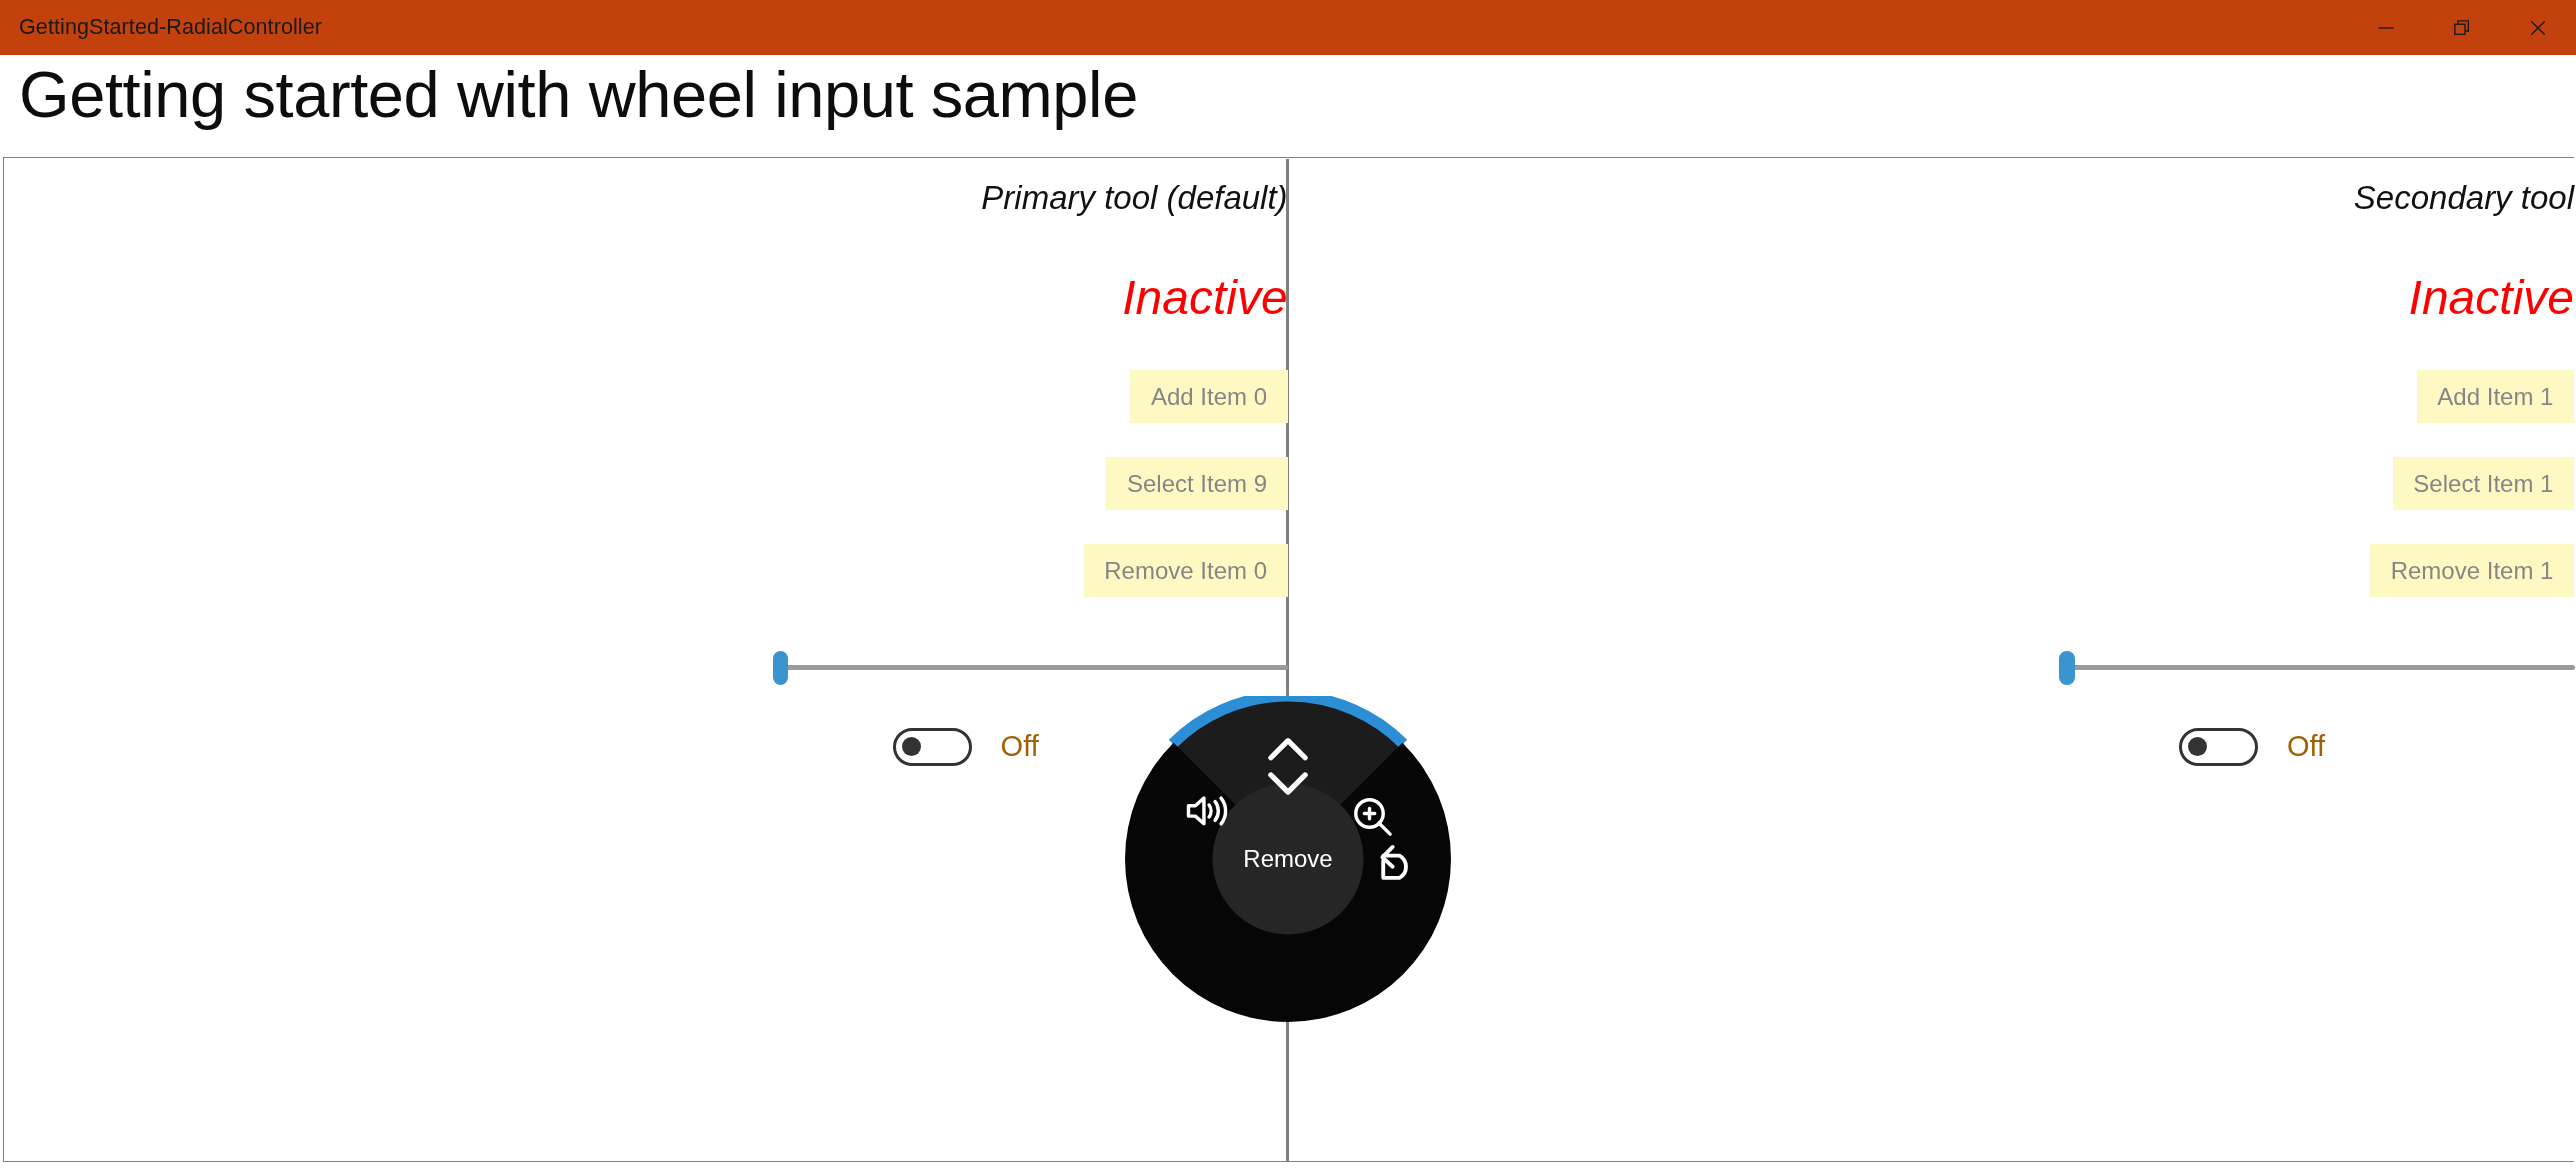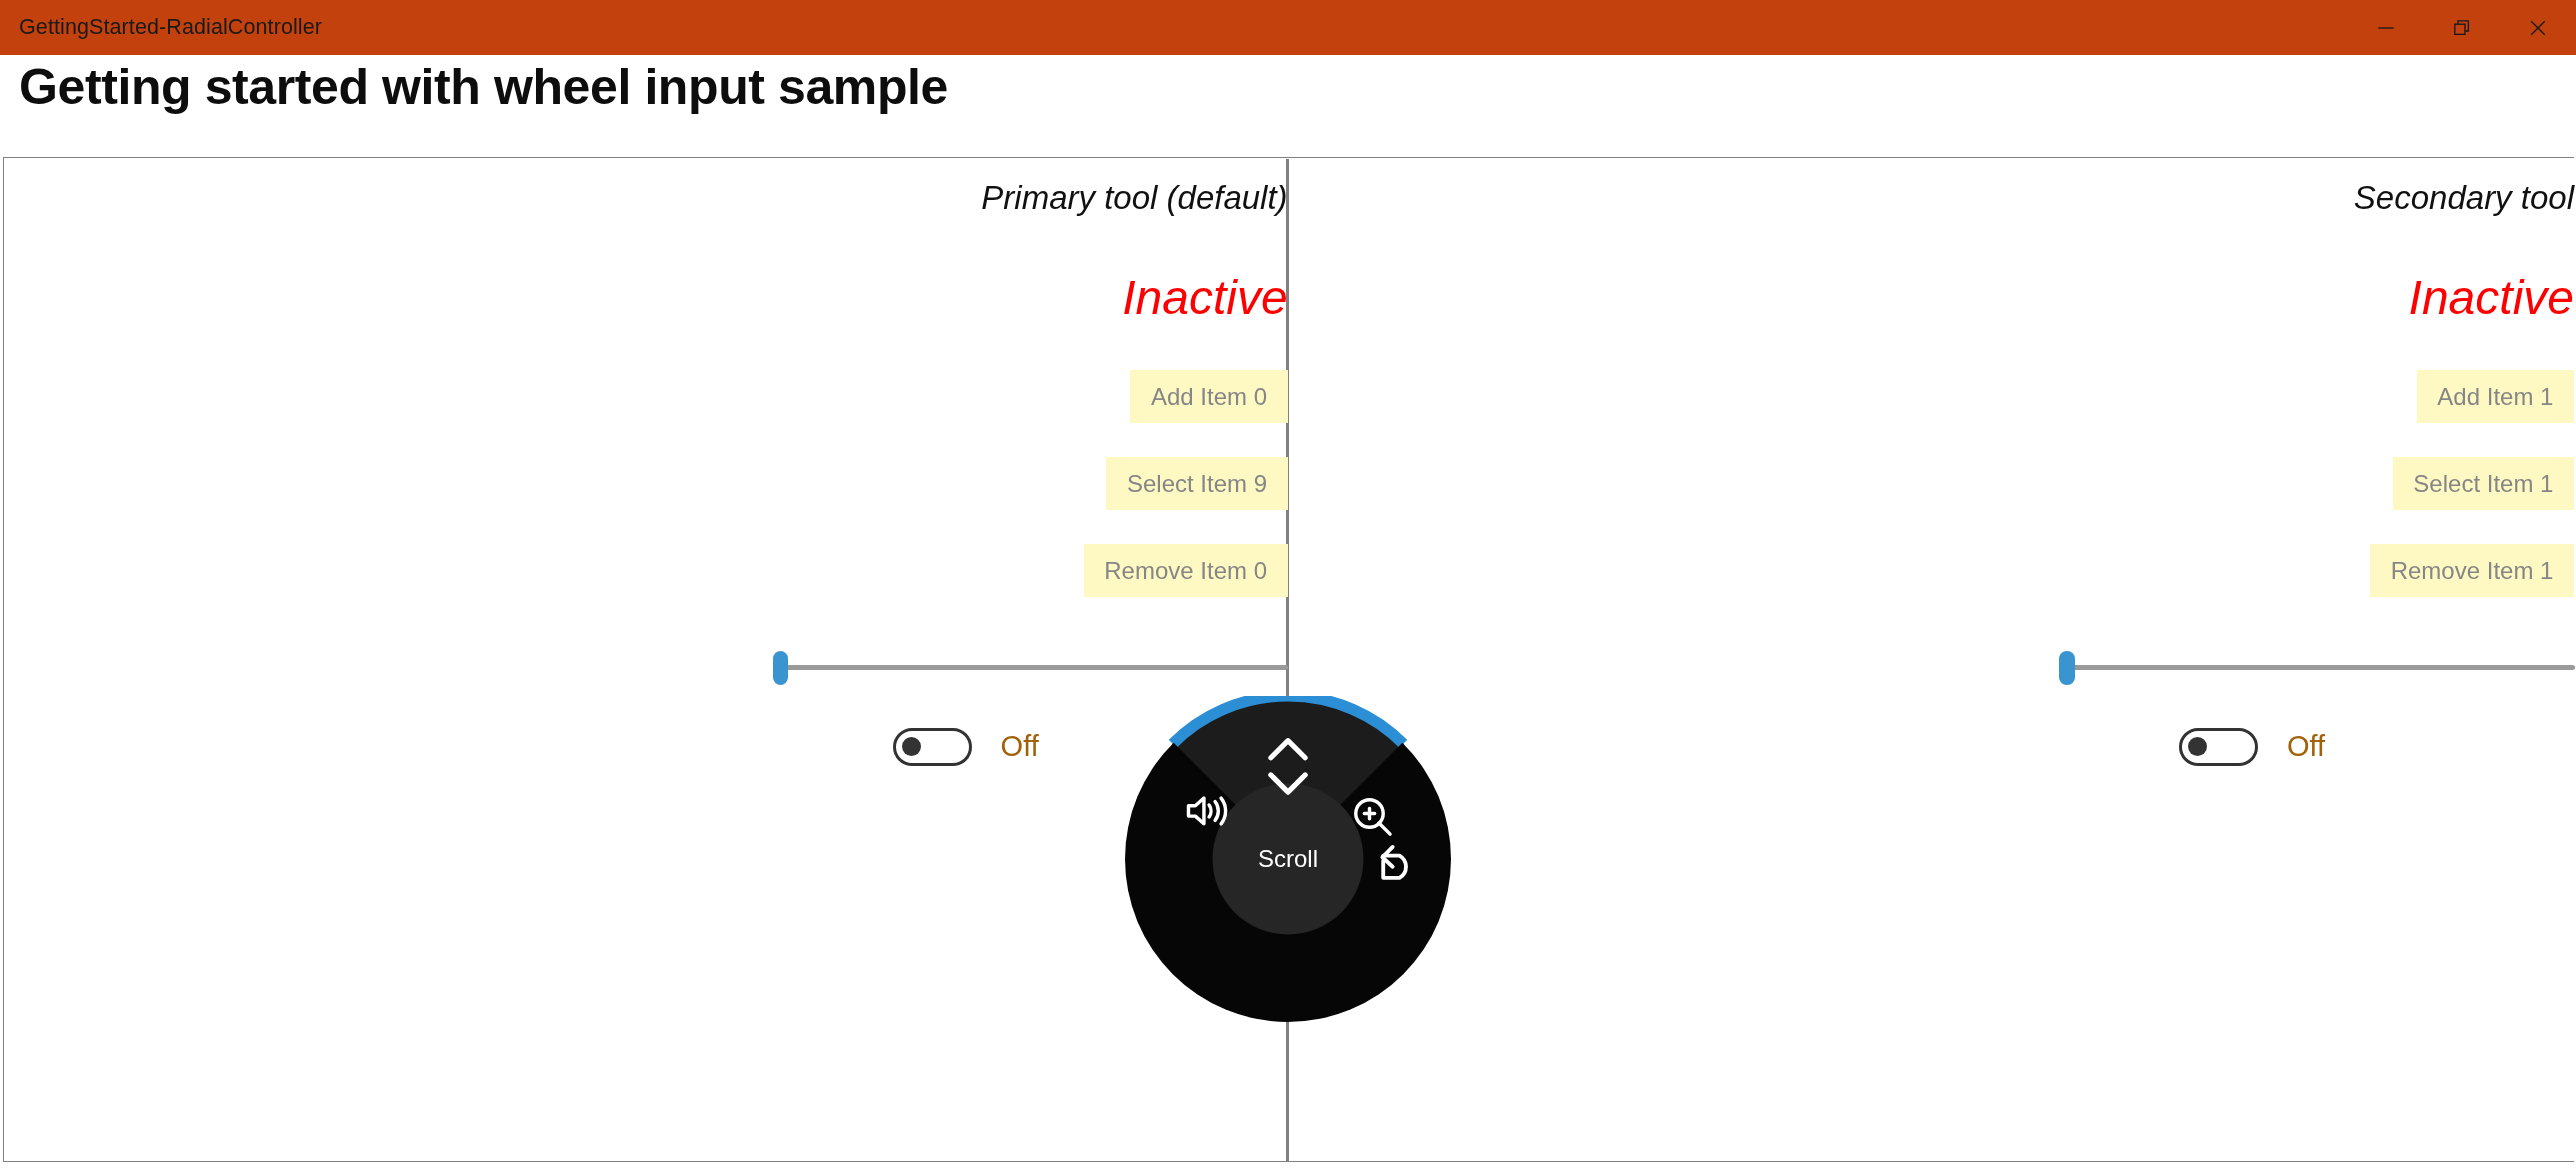--- a/index.html
+++ b/index.html
@@ -45,22 +45,22 @@
     border: none;
     cursor: default;
   }
   .win-btn svg { display: block; }
 
   
   .page-heading {
     position: absolute;
     top: 62px;
     left: 19px;
-    font-size: 50px;
-    font-weight: 700;
+    font-size: 65px;
+    font-weight: 400;
     color: #0d0d0d;
     letter-spacing: -0.4px;
     line-height: 1;
     white-space: nowrap;
   }
 
   
   .content-frame {
     position: absolute;
     left: 2.6px;
@@ -309,15 +309,15 @@
       <line x1="11" y1="17" x2="23" y2="17" stroke="#ffffff" stroke-width="4" stroke-linecap="round"></line>
       <line x1="17" y1="11" x2="17" y2="23" stroke="#ffffff" stroke-width="4" stroke-linecap="round"></line>
       <line x1="28" y1="28" x2="41" y2="41" stroke="#ffffff" stroke-width="4" stroke-linecap="round"></line>
     </g>
 
     <g transform="translate(298,178)" fill="none" stroke="#ffffff" stroke-width="4.5" stroke-linecap="round" stroke-linejoin="round">
       <path d="M3,14 L3,34 L22,34 A15,15 0 0,0 22,8 L3,8"></path>
       <polyline points="14,-2 2,10 14,21"></polyline>
     </g>
   </svg>
-  <div class="radial-center-label">Scroll</div>
+  <div class="radial-center-label">Remove</div>
 </div>
 
 
 </body></html>

